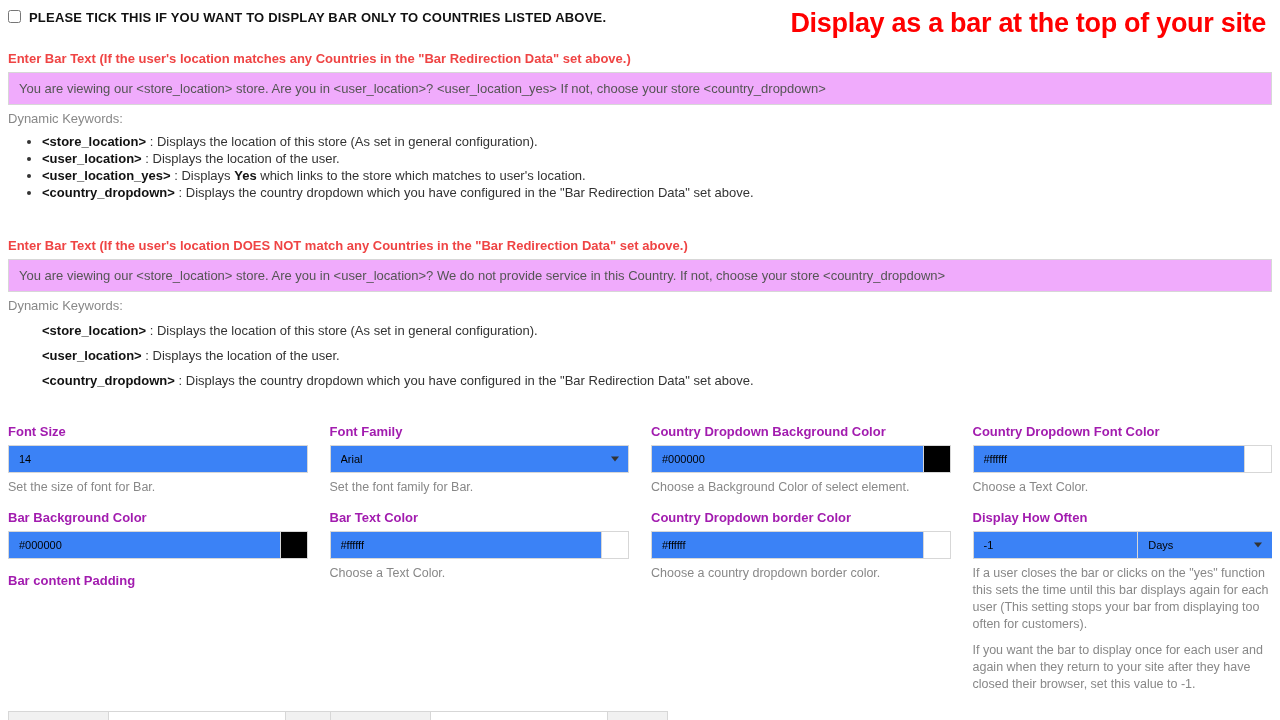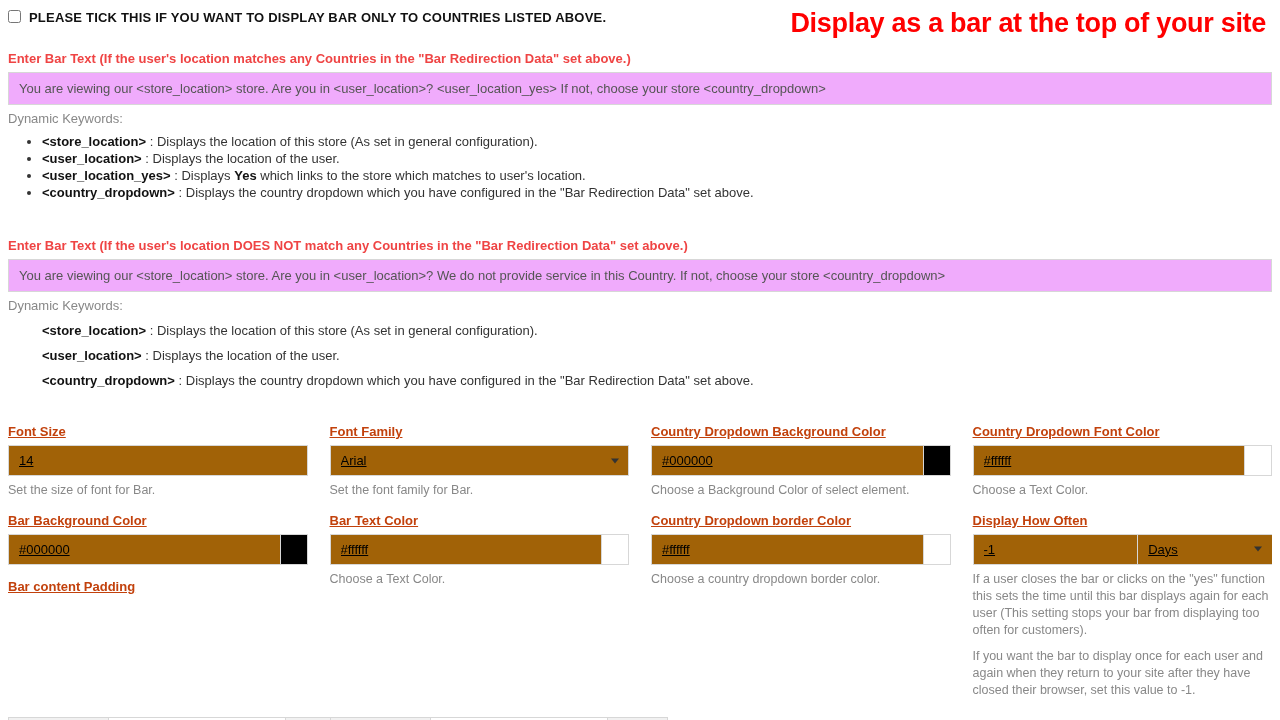--- a/index.html
+++ b/index.html
@@ -75,31 +75,29 @@
     gap: 22px;
     margin-top: 36px;
   }
   .col {
     flex: 1;
     min-width: 0;
   }
   .field-label {
     font-weight: 700;
     font-size: 13px;
-    color: #c2410c;
+    color: #a21caf;
     margin-bottom: 6px;
-    text-decoration: underline;
   }
   .text-input {
     width: 100%;
     border: 1px solid #d7d7d7;
     padding: 7px 10px;
-    font-size: 13px;
-    background: #a16207;
-    text-decoration: underline;
+    font-size: 11px;
+    background: #3b82f6;
   }
   .select-wrap {
     position: relative;
   }
   .select-wrap .text-input { padding-right: 24px; }
   .caret {
     position: absolute;
     right: 10px;
     top: 50%;
     transform: translateY(-50%);

